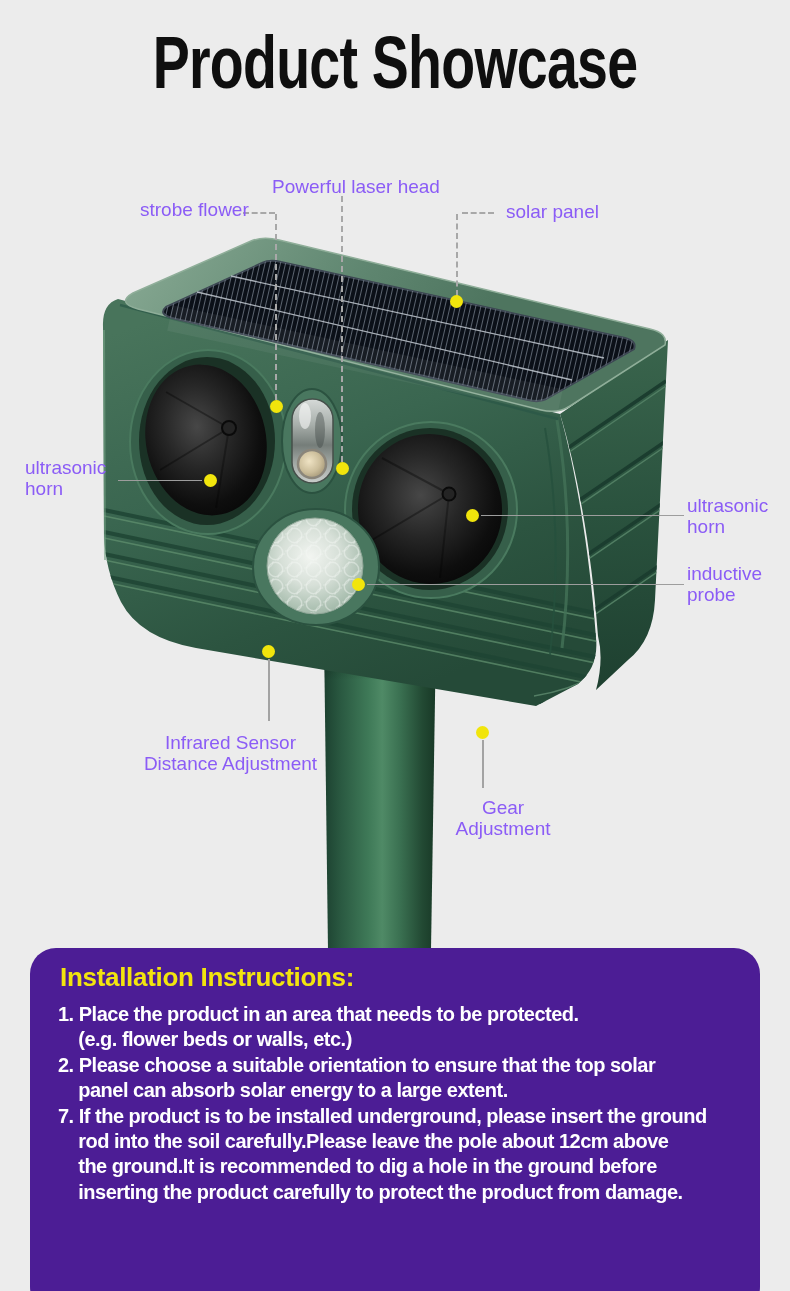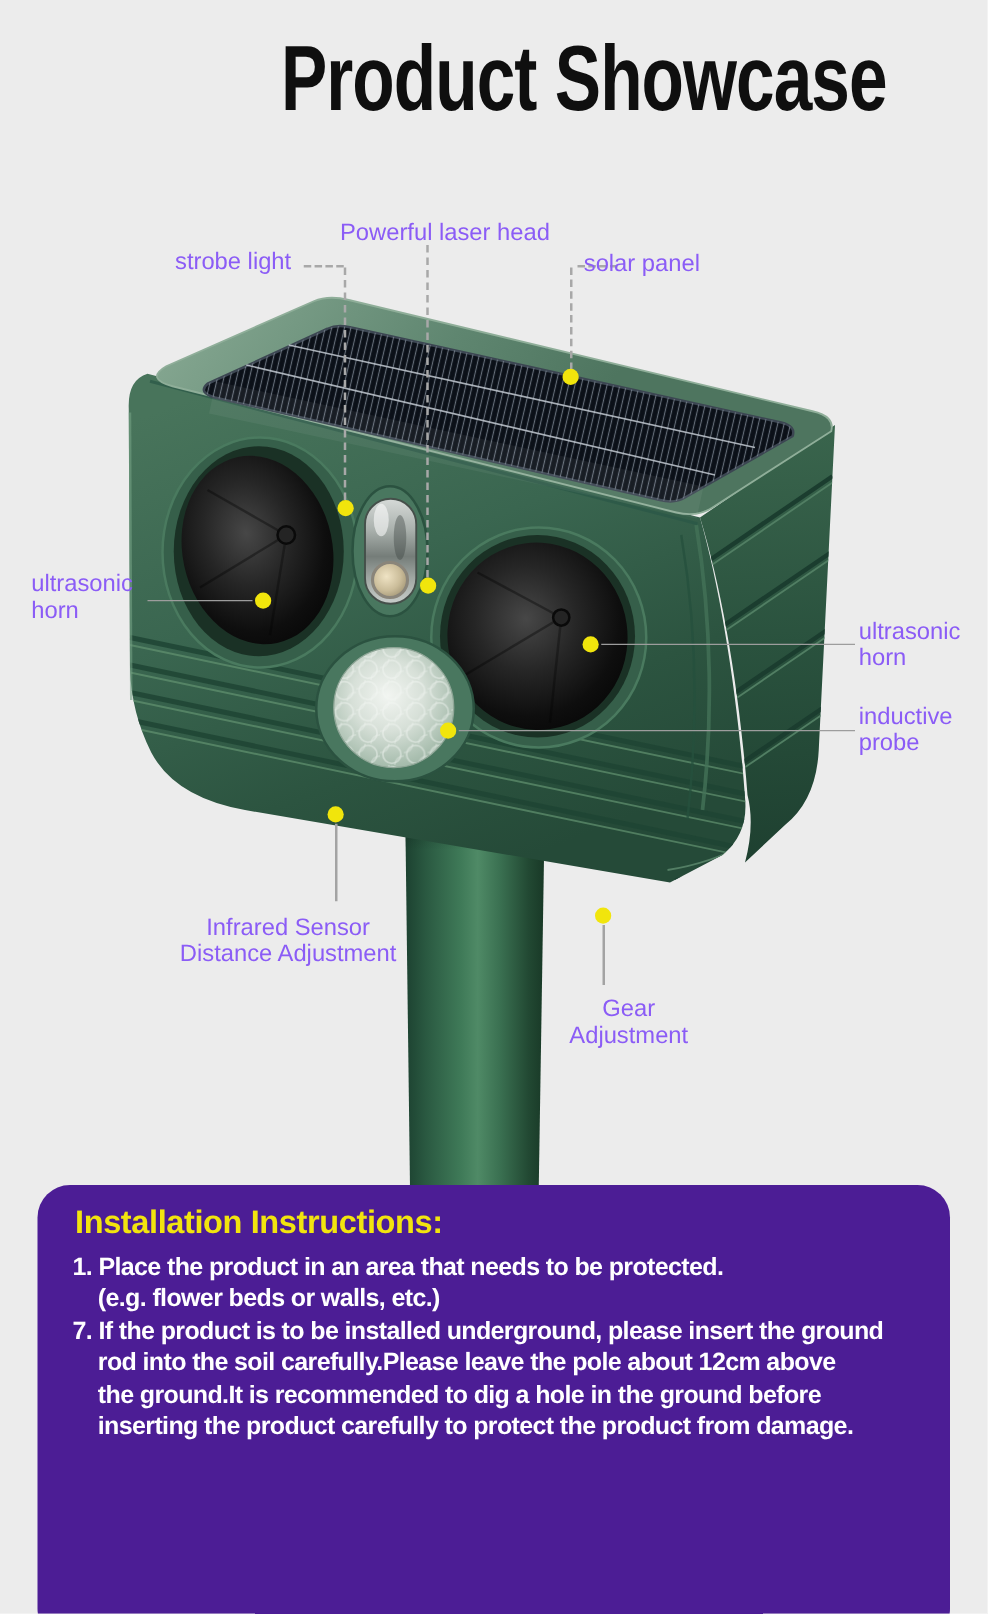--- a/index.html
+++ b/index.html
@@ -1,18 +1,18 @@
 <!DOCTYPE html>
 <html><head>
 <meta charset="utf-8">
 <style>
   html,body{margin:0;padding:0;}
   .page{position:relative;width:790px;height:1291px;background:#ececec;overflow:hidden;
         font-family:"Liberation Sans","DejaVu Sans",sans-serif;}
-  .title{position:absolute;top:26px;left:0;width:790px;text-align:right;margin:0;}
+  .title{position:absolute;top:26px;left:0;width:790px;text-align:center;margin:0;}
   .title-inner{display:inline-block;font-size:74px;line-height:1.0;font-weight:bold;
         letter-spacing:-1px;color:#0f0f0f;transform:scaleX(.75);transform-origin:50% 50%;}
   .stage{position:absolute;left:0;top:0;width:790px;height:1291px;}
   svg.device{position:absolute;left:0;top:0;z-index:1;}
   .lbl{position:absolute;z-index:3;font-size:19px;line-height:21px;color:#8b5cf6;}
   .lbl.center{text-align:center;}
   .dot{position:absolute;z-index:4;width:13px;height:13px;border-radius:50%;background:#f1e50c;}
   .ln{position:absolute;z-index:2;}
   .ln.hd{height:0;border-top:2px dashed #a8a8a8;}
   .ln.vd{width:0;border-left:2px dashed #a8a8a8;}
@@ -204,32 +204,34 @@
     <div class="dot" style="left:450px;top:295px;"></div>
     <div class="dot" style="left:270px;top:400px;"></div>
     <div class="dot" style="left:336px;top:462px;"></div>
     <div class="dot" style="left:204px;top:474px;"></div>
     <div class="dot" style="left:466px;top:509px;"></div>
     <div class="dot" style="left:352px;top:578px;"></div>
     <div class="dot" style="left:262px;top:645px;"></div>
     <div class="dot" style="left:476px;top:726px;"></div>
 
     <div class="lbl" style="left:272px;top:176px;">Powerful laser head</div>
-    <div class="lbl" style="left:140px;top:199px;">strobe light</div>
-    <div class="lbl" style="left:467px;top:201px;">solar panel</div>
+    <div class="lbl" style="left:140px;top:199px;">strobe flower</div>
+    <div class="lbl" style="left:506px;top:201px;">solar panel</div>
     <div class="lbl" style="left:25px;top:457px;width:112px;">ultrasonic horn</div>
     <div class="lbl" style="left:687px;top:495px;width:105px;">ultrasonic horn</div>
     <div class="lbl" style="left:687px;top:563px;width:105px;">inductive probe</div>
     <div class="lbl center" style="left:133px;top:732px;width:195px;">Infrared Sensor Distance Adjustment</div>
     <div class="lbl center" style="left:443px;top:797px;width:120px;">Gear Adjustment</div>
   </div>
 
   <section class="panel">
     <h2>Installation Instructions:</h2>
     <div class="instr">1. Place the product in an area that needs to be protected.
     (e.g. flower beds or walls, etc.)</div>
+    <div class="instr">2. Please choose a suitable orientation to ensure that the top solar
+    panel can absorb solar energy to a large extent.</div>
     <div class="instr">7. If the product is to be installed underground, please insert the ground
     rod into the soil carefully.Please leave the pole about 12cm above
     the ground.It is recommended to dig a hole in the ground before
     inserting the product carefully to protect the product from damage.</div>
   </section>
 
 </div>
 
 </body></html>

